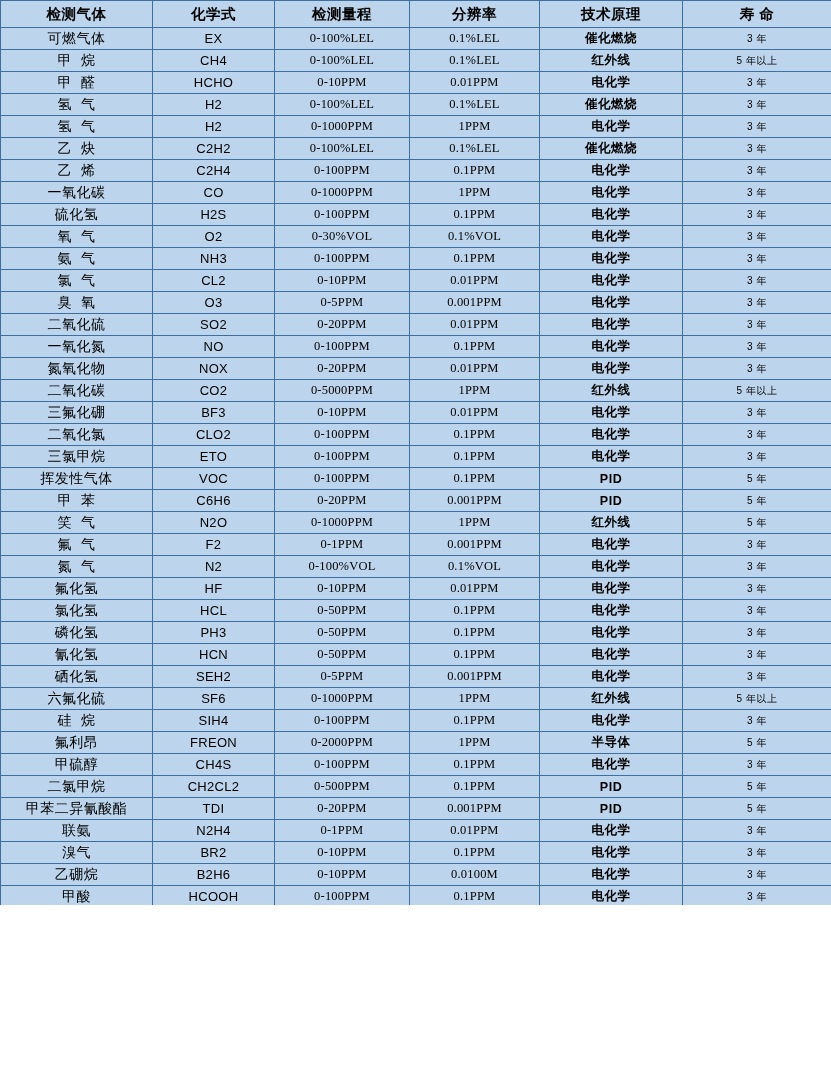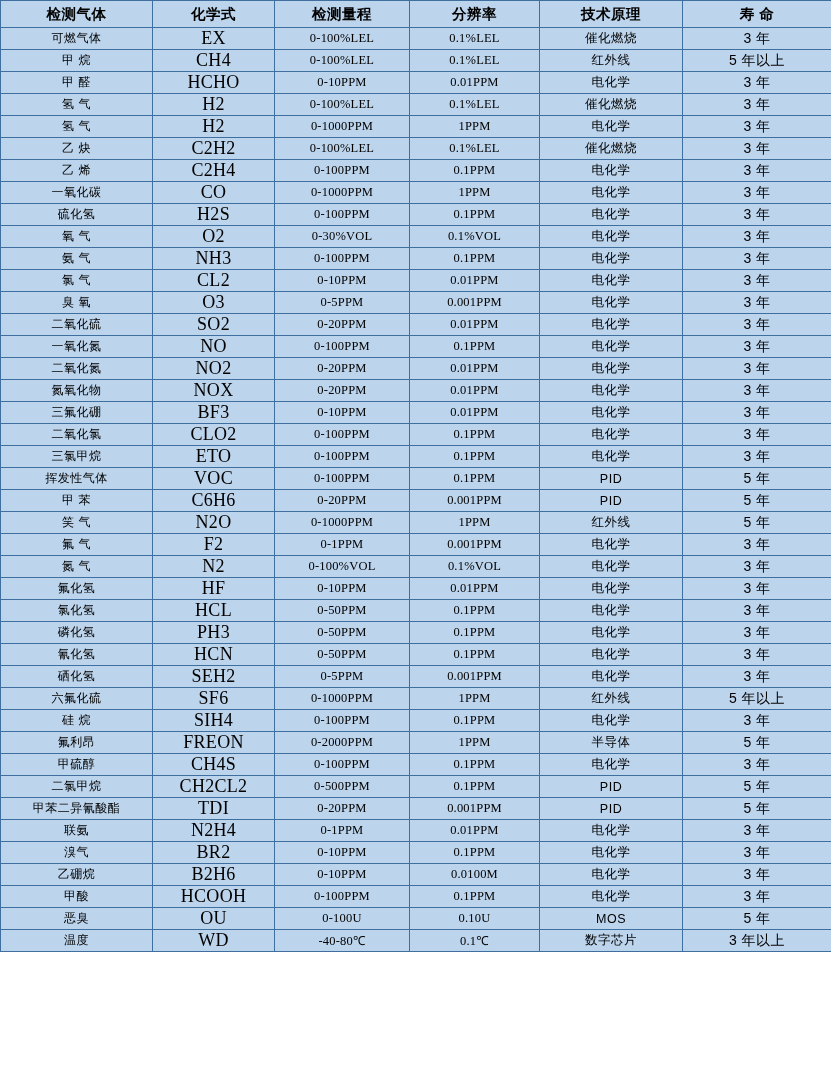--- a/index.html
+++ b/index.html
@@ -5,21 +5,21 @@
   html, body {
     margin: 0;
     padding: 0;
     background: #ffffff;
   }
   body {
     font-family: "Liberation Sans", sans-serif;
   }
   .sheet {
     width: 831px;
-    height: 1075px;
+    height: 905px;
     box-sizing: border-box;
     background: #ffffff;
     overflow: hidden;
   }
   table.gas-table {
     border-collapse: collapse;
     width: 831px;
     table-layout: fixed;
     background: #bcd4ec;
   }
@@ -46,40 +46,42 @@
     font-size: 14.5px;
     font-weight: bold;
     letter-spacing: 0.5px;
   }
   table.gas-table tbody td {
     height: 21px;
     font-size: 12.5px;
     font-weight: normal;
   }
   table.gas-table tbody td.name {
-    font-size: 12px;
+    font-size: 14px;
     letter-spacing: 0.5px;
+    font-family: Liberation Mono, monospace;
   }
   table.gas-table tbody td.formula {
-    font-family: Liberation Serif, serif;
-    font-size: 18px;
+    font-family: Liberation Sans, sans-serif;
+    font-size: 13px;
     letter-spacing: 0.3px;
   }
   table.gas-table tbody td.range,
   table.gas-table tbody td.resolution {
     font-family: "Liberation Serif", serif;
     font-size: 12.5px;
     letter-spacing: 0.2px;
   }
   table.gas-table tbody td.principle {
     font-size: 12.5px;
     letter-spacing: 0.5px;
+    font-weight: bold;
   }
   table.gas-table tbody td.life {
-    font-size: 14px;
+    font-size: 10px;
     letter-spacing: 0.5px;
   }
 </style>
 </head>
 <body>
 
 <div class="sheet">
   <table class="gas-table">
     <colgroup>
       <col class="c0">
@@ -214,34 +216,34 @@
         </tr>
         <tr>
           <td class="name">一氧化氮</td>
           <td class="formula">NO</td>
           <td class="range">0-100PPM</td>
           <td class="resolution">0.1PPM</td>
           <td class="principle">电化学</td>
           <td class="life">3 年</td>
         </tr>
         <tr>
-          <td class="name">二氧化氮</td>
-          <td class="formula">NO2</td>
-          <td class="range">0-20PPM</td>
-          <td class="resolution">0.01PPM</td>
-          <td class="principle">电化学</td>
-          <td class="life">3 年</td>
-        </tr>
-        <tr>
           <td class="name">氮氧化物</td>
           <td class="formula">NOX</td>
           <td class="range">0-20PPM</td>
           <td class="resolution">0.01PPM</td>
           <td class="principle">电化学</td>
           <td class="life">3 年</td>
+        </tr>
+        <tr>
+          <td class="name">二氧化碳</td>
+          <td class="formula">CO2</td>
+          <td class="range">0-5000PPM</td>
+          <td class="resolution">1PPM</td>
+          <td class="principle">红外线</td>
+          <td class="life">5 年以上</td>
         </tr>
         <tr>
           <td class="name">三氟化硼</td>
           <td class="formula">BF3</td>
           <td class="range">0-10PPM</td>
           <td class="resolution">0.01PPM</td>
           <td class="principle">电化学</td>
           <td class="life">3 年</td>
         </tr>
         <tr>

